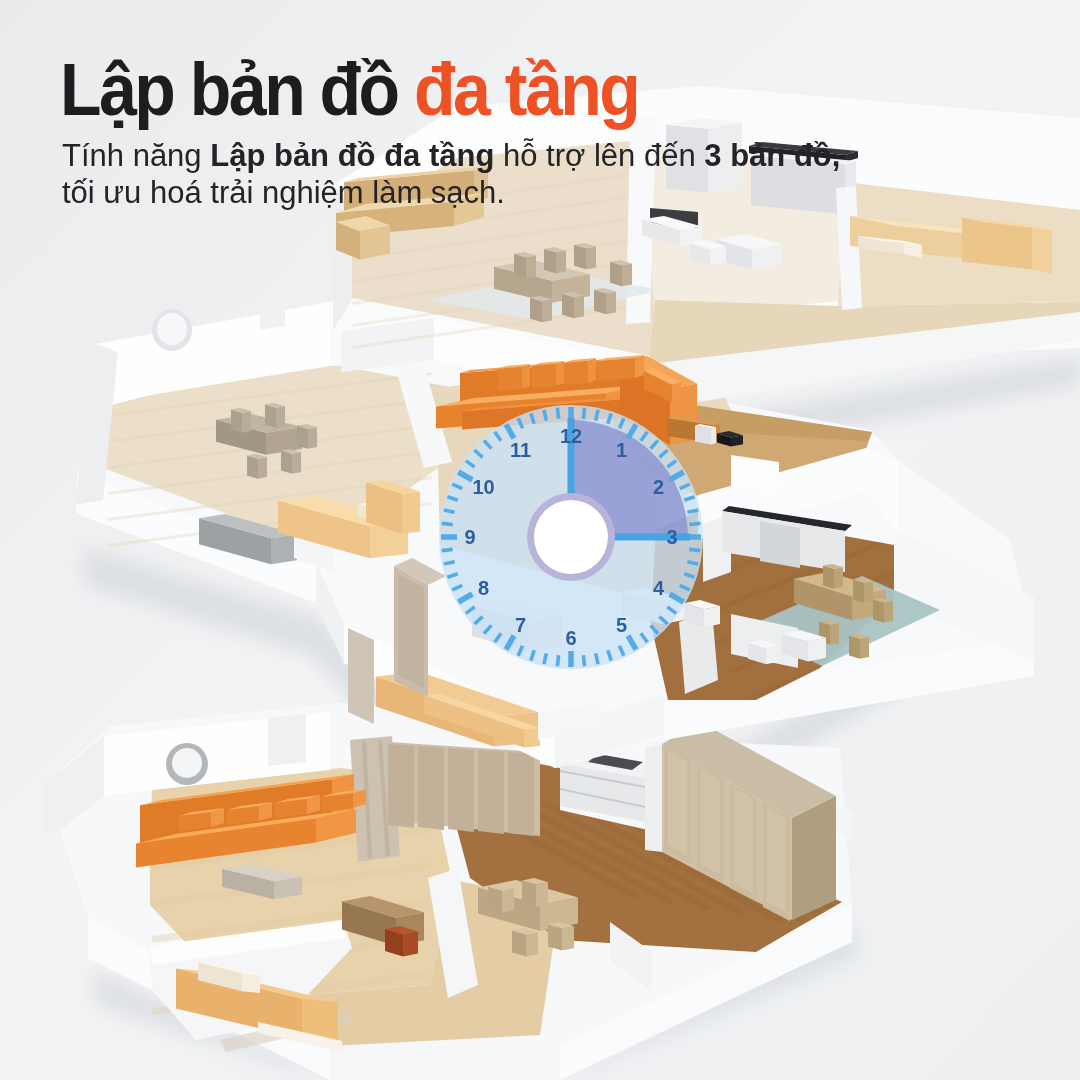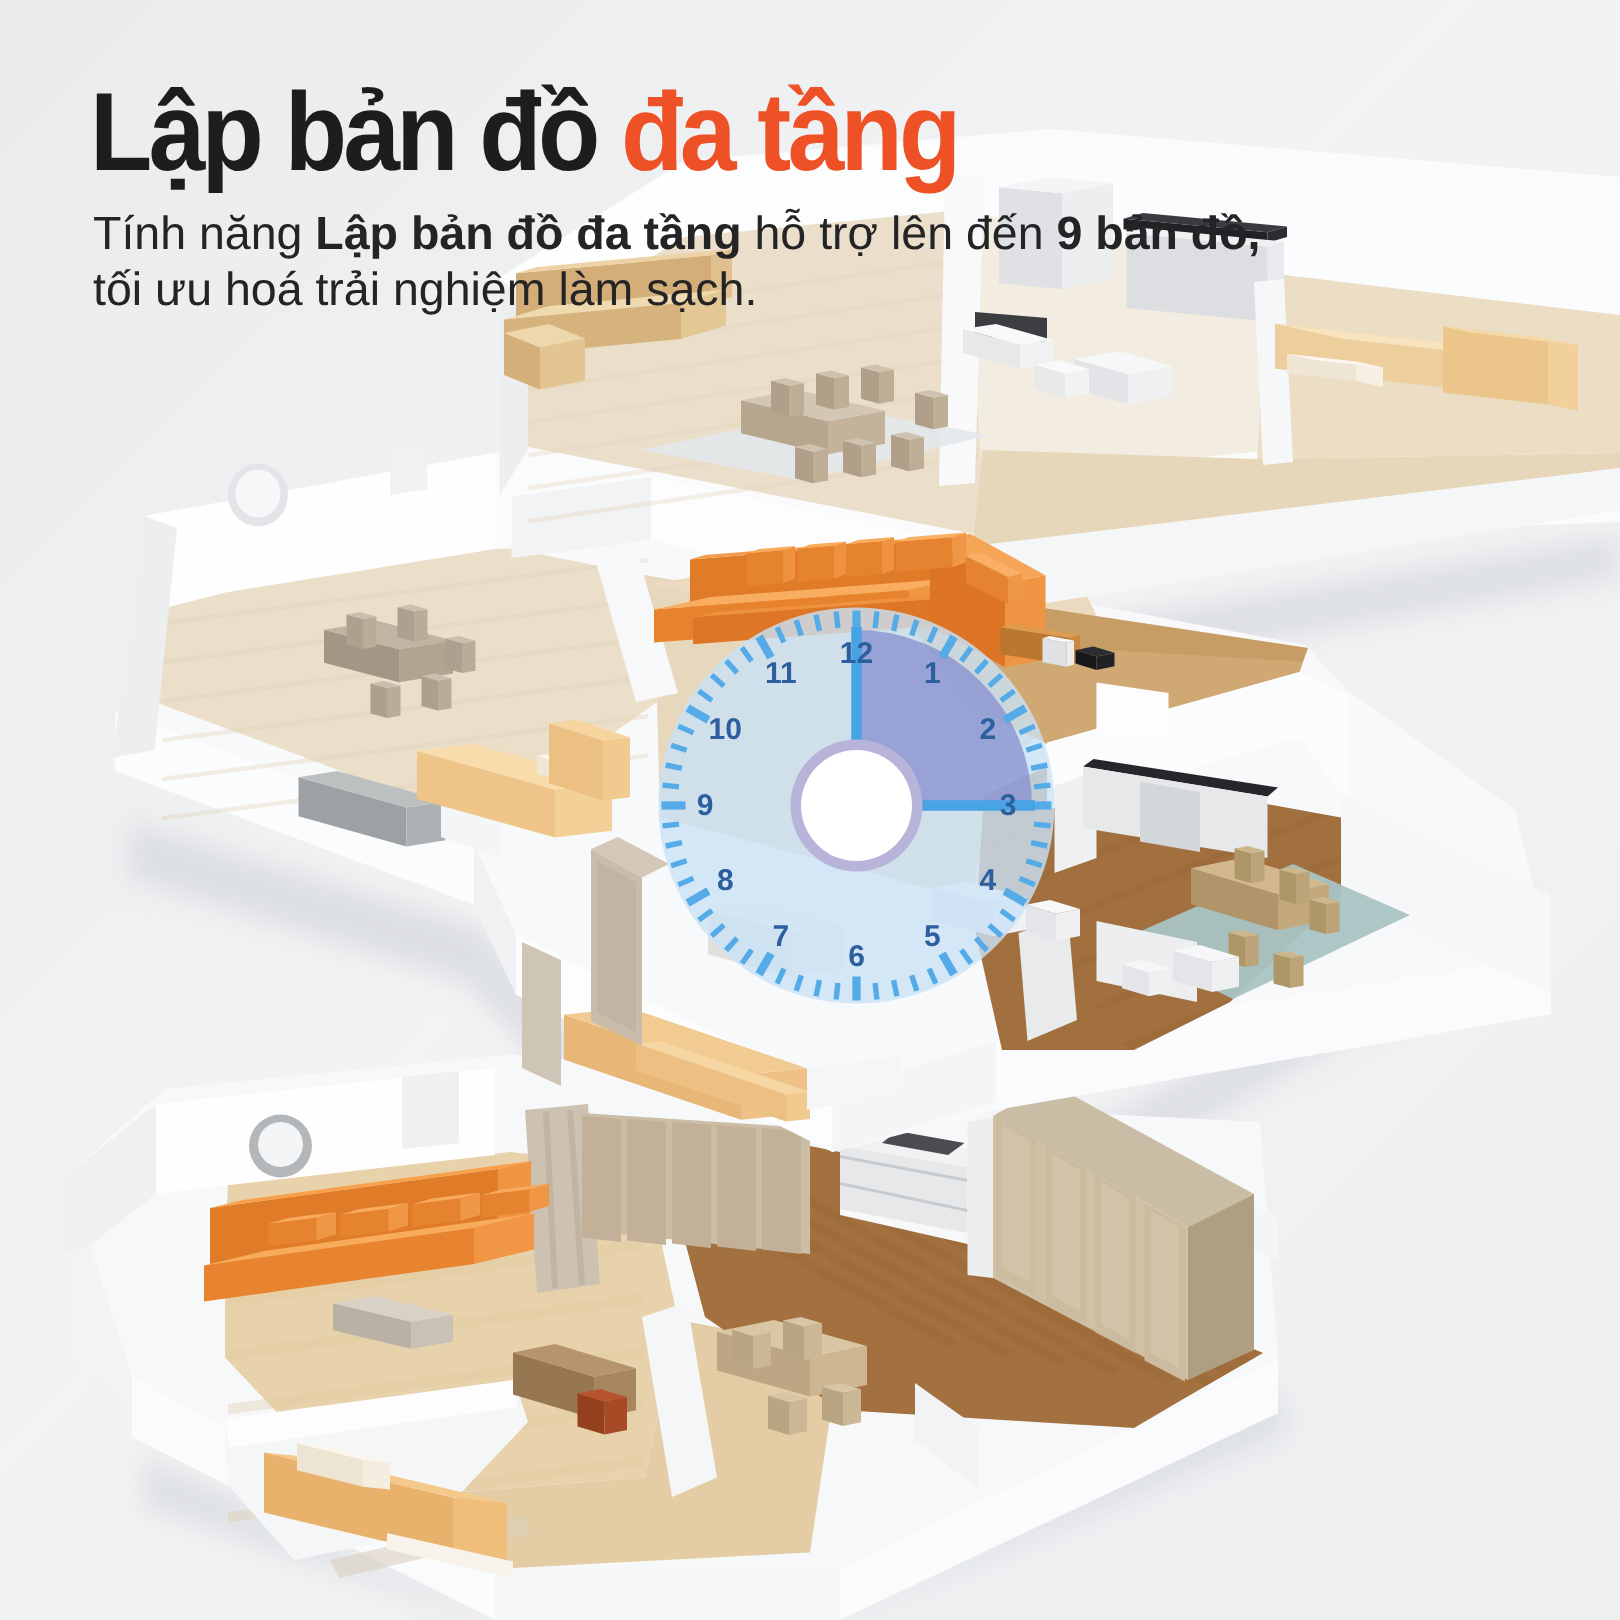--- a/index.html
+++ b/index.html
@@ -612,14 +612,14 @@
         <text x="571.0" y="436.0" font-size="20" font-weight="bold" fill="#2d5f9f" text-anchor="middle" dominant-baseline="central" font-family="Liberation Sans, sans-serif">12</text>
       </g>
 
 <circle cx="571" cy="537" r="44" fill="#b7b3d9"></circle>
 <circle cx="571" cy="537" r="37" fill="#ffffff"></circle>
 </g>
 </svg>
 
 <div class="ttl">Lập bản đồ <span class="or">đa tầng</span></div>
 
-<div class="sub">Tính năng <b>Lập bản đồ đa tầng</b> hỗ trợ lên đến <b>9 bản đồ,</b><br>
+<div class="sub">Tính năng <b>Lập bản đồ đa tầng</b> hỗ trợ lên đến <b>3 bản đồ,</b><br>
 tối ưu hoá trải nghiệm làm sạch.</div>
 
 </body></html>

